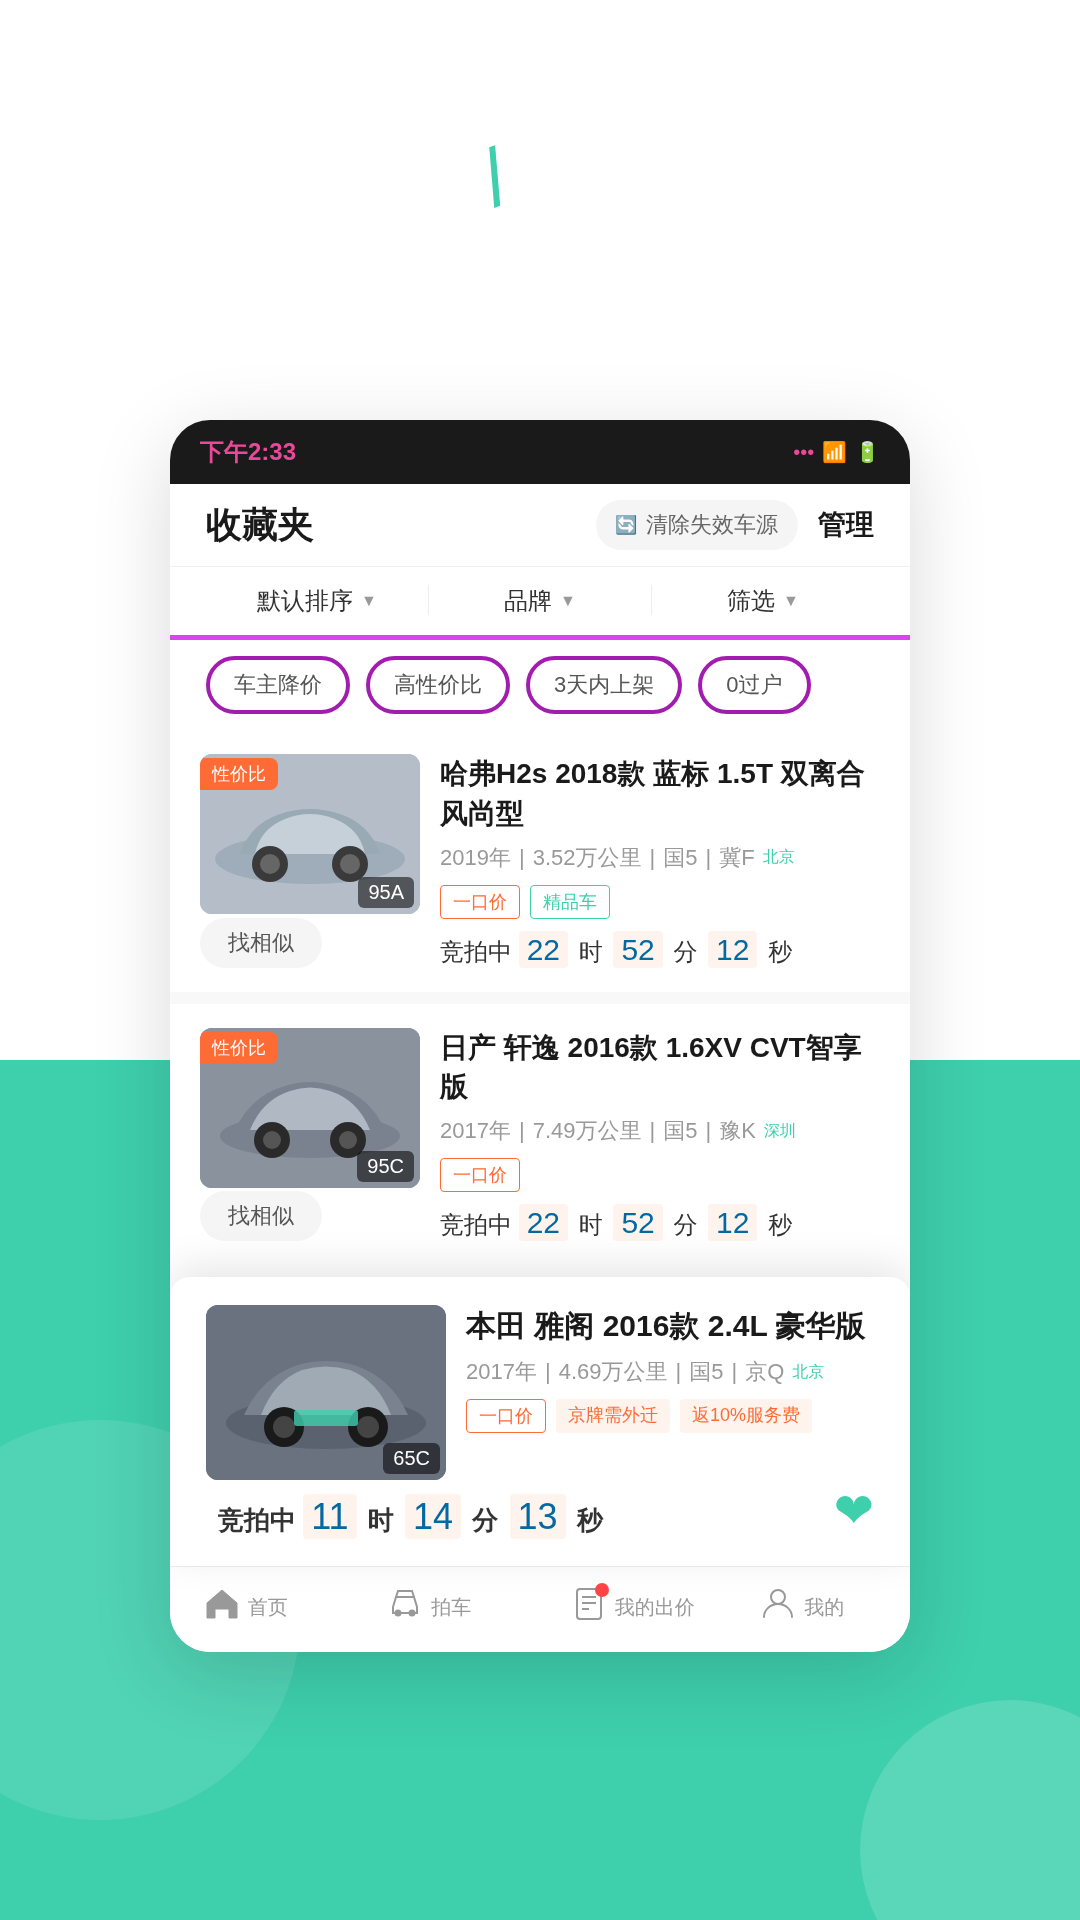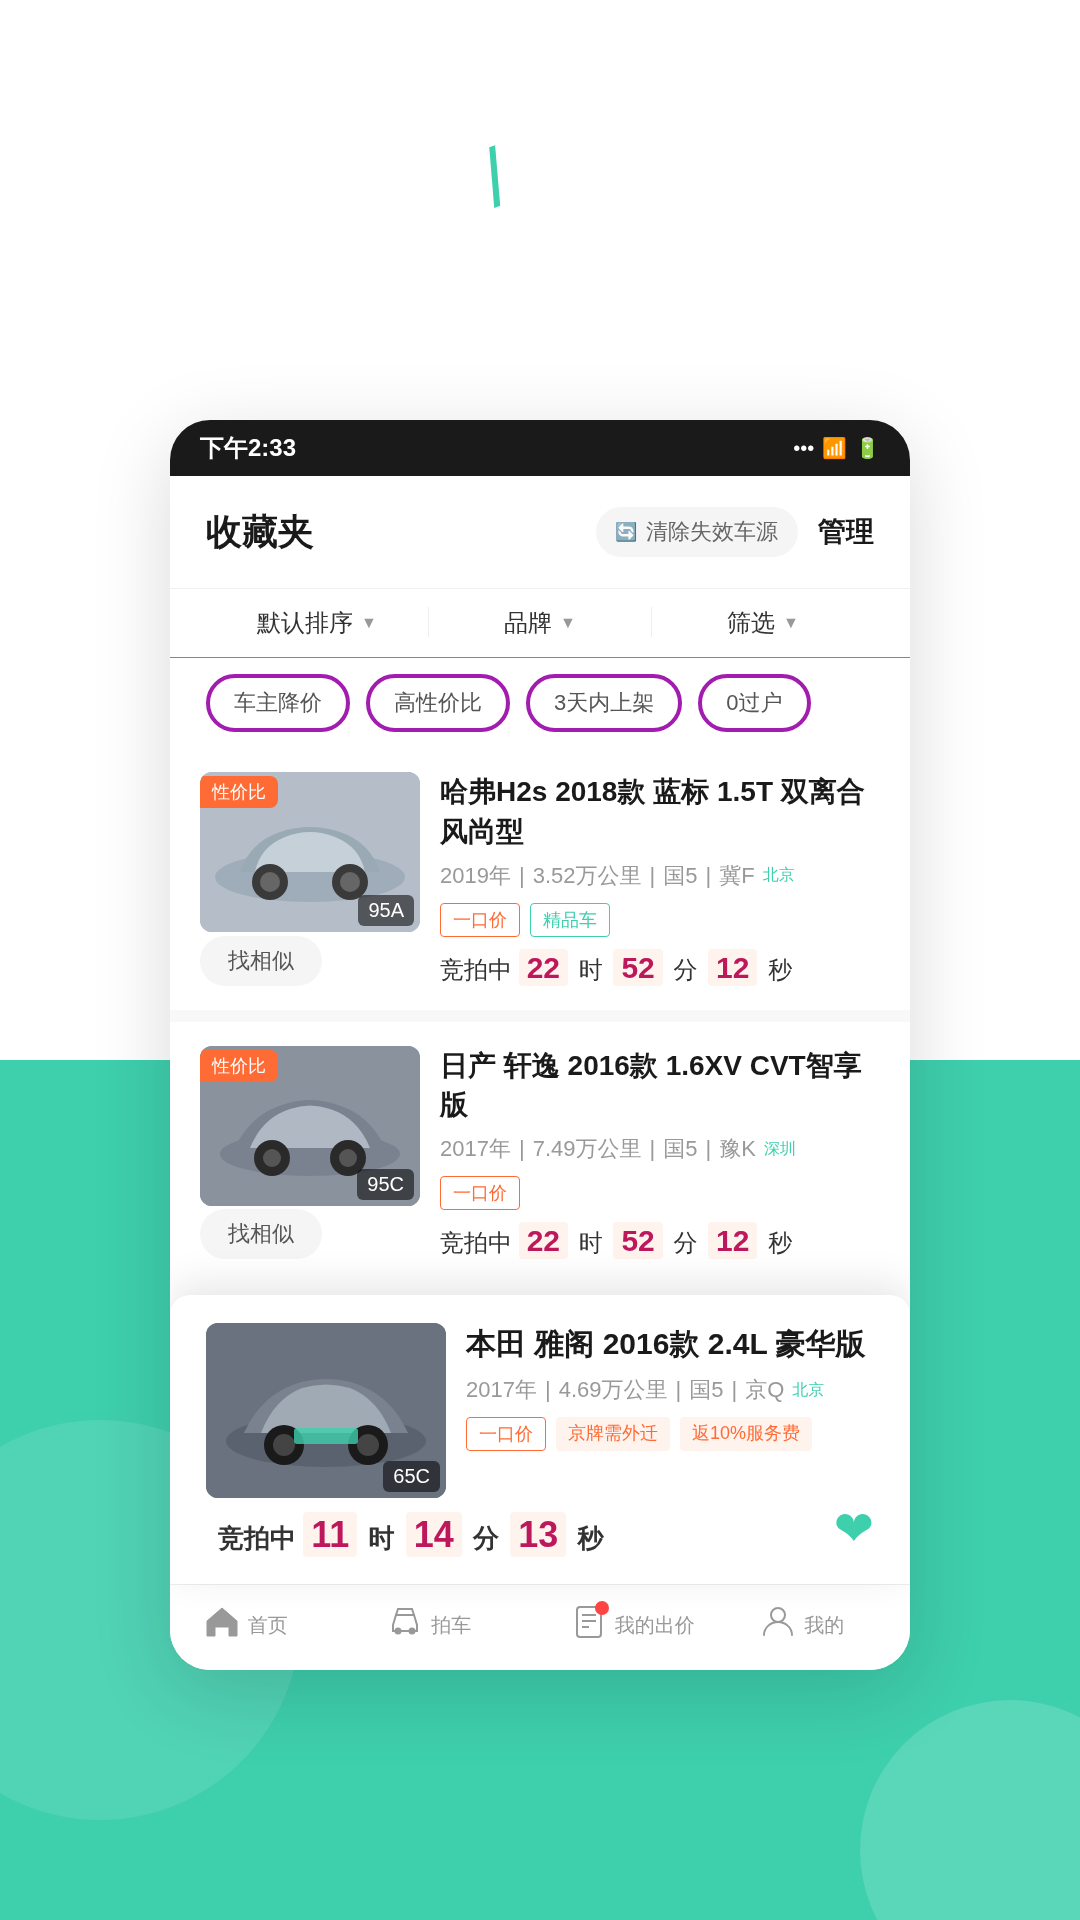--- a/index.html
+++ b/index.html
@@ -70,35 +70,35 @@
       background: #fff;
       border-radius: 40px;
       box-shadow: 0 20px 80px rgba(0,0,0,0.15);
       overflow: hidden;
       position: relative;
     }
 
     
     .status-bar {
       background: #1a1a1a;
-      height: 56px;
+      height: 64px;
       display: flex;
       align-items: center;
       justify-content: space-between;
       padding: 0 30px;
-      color: #ffffff;
+      color: #ec4899;
       font-size: 24px;
     }
     .status-time { font-weight: 600; }
     .status-icons { display: flex; align-items: center; gap: 8px; font-size: 20px; }
 
     
     .app-header {
       background: #fff;
-      padding: 31px 36px;
+      padding: 16px 36px;
       display: flex;
       align-items: center;
       justify-content: space-between;
       border-bottom: 1px solid #f0f0f0;
     }
     .app-header-title {
       font-size: 36px;
       font-weight: bold;
       color: #1a1a1a;
     }
@@ -123,21 +123,21 @@
       color: #1a1a1a;
     }
 
     
     .filter-bar {
       background: #fff;
       padding: 18px 36px;
       display: flex;
       align-items: flex-start;
       gap: 0;
-      border-bottom: 1px solid #d946ef;
+      border-bottom: 5px solid #d946ef;
     }
     .filter-item {
       display: flex;
       align-items: center;
       gap: 8px;
       font-size: 24px;
       color: #333;
       flex: 1;
       justify-content: center;
     }
@@ -275,22 +275,22 @@
       border: none;
       color: #ff6b35;
     }
 
     .auction-row {
       font-size: 24px;
       color: #333;
       font-weight: 500;
     }
     .time-num {
-      color: #be185d;
-      font-weight: bold;
+      color: #0369a1;
+      font-weight: normal;
       font-size: 30px;
       background: #fff3ee;
       padding: 2px 8px;
       border-radius: 4px;
     }
     .time-unit {
       color: #333;
       font-size: 24px;
       margin: 0 4px;
     }

